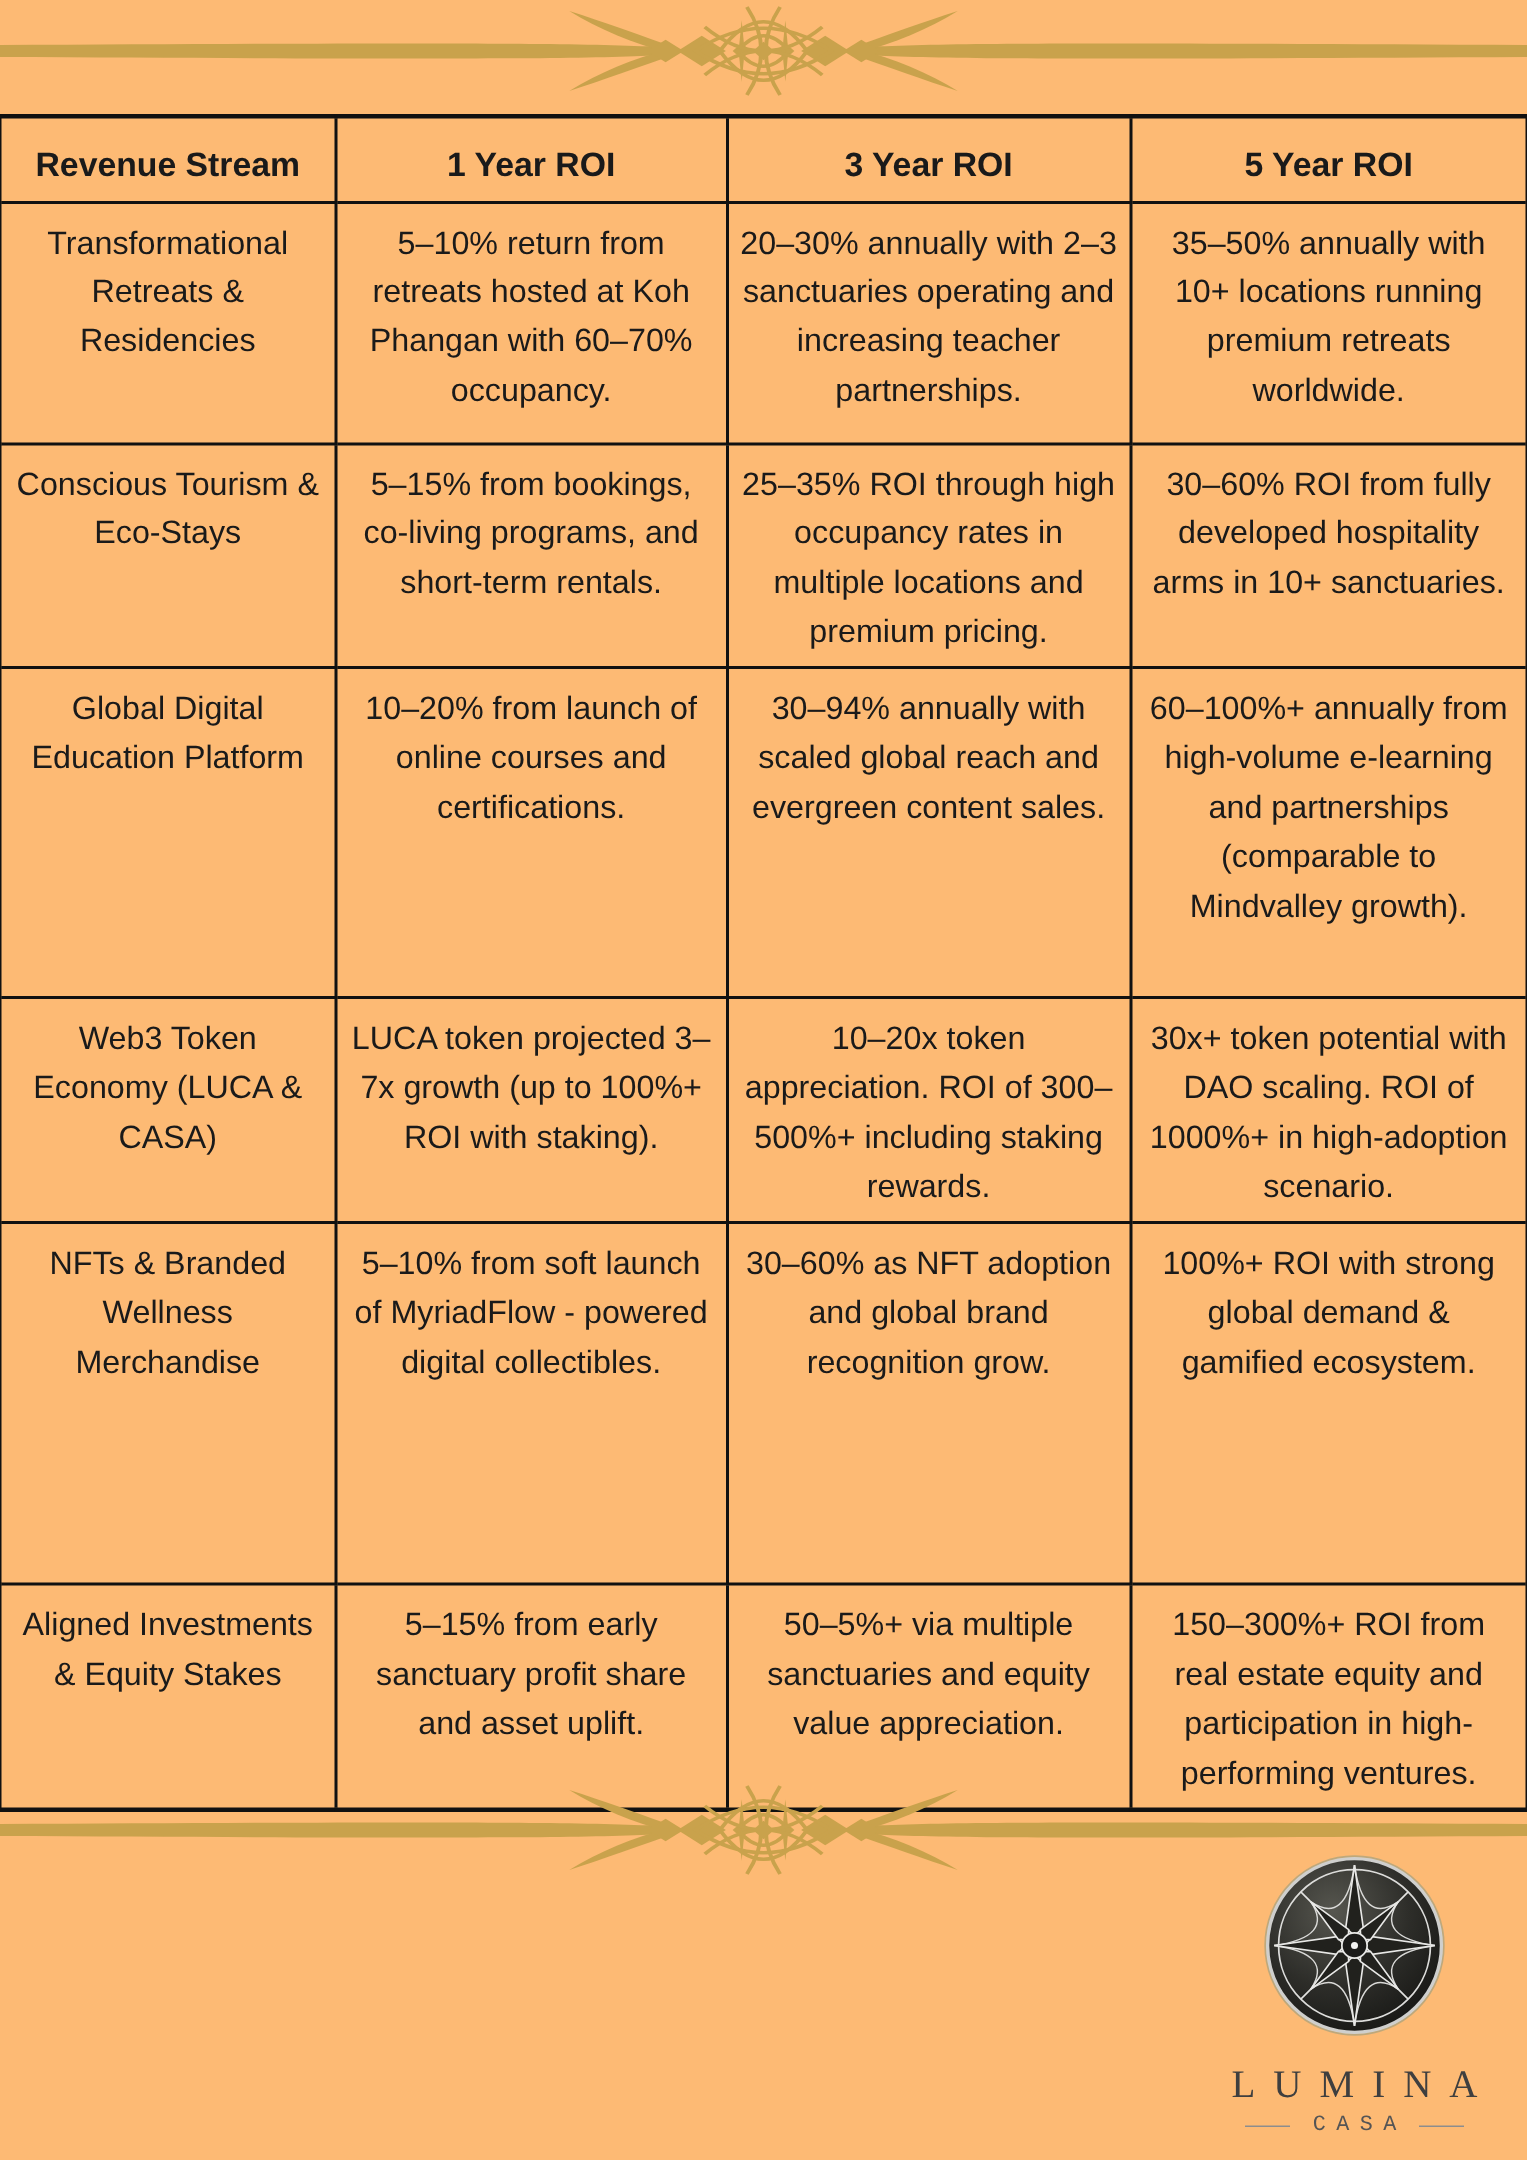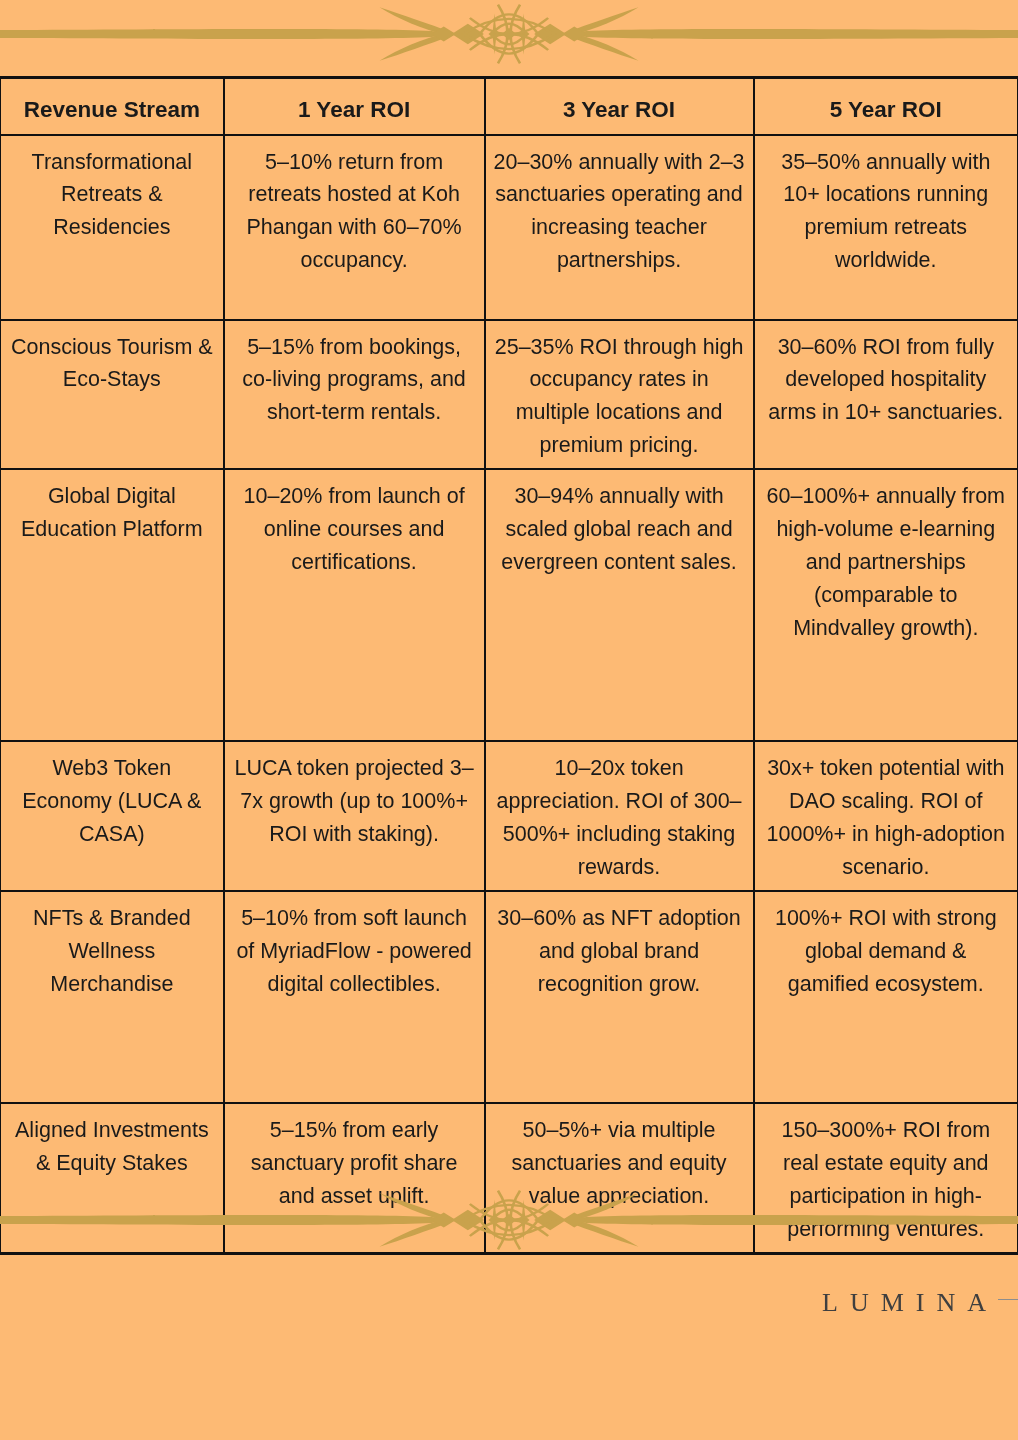--- a/index.html
+++ b/index.html
@@ -35,30 +35,30 @@
   table.roi th{
     font-weight:bold;
     font-size:22.5px;
     padding-top:14px;
   }
   .col-stream{width:22%;}
   .col-y1{width:25.6%;}
   .col-y3{width:26.4%;}
   .col-y5{width:26%;}
   tr.hdr{height:57px;}
-  tr.r0{height:185px;}
+  tr.r0{height:161px;}
   tr.r1{height:147px;}
-  tr.r2{height:272px;}
+  tr.r2{height:220px;}
   tr.r3{height:150px;border-radius:19px;}
-  tr.r4{height:212px;padding-left:36px;}
+  tr.r4{height:241px;padding-left:36px;}
   tr.r5{height:148px;}
 
   .logo-block{
     position:absolute;left:810px;top:1231px;width:186px;
-    display:flex;align-items:center;
+    display:flex;flex-direction:column;align-items:center;
   }
   .logo-medallion{width:132px;height:132px;}
   .wordmark{
     margin-top:12px;
     font-family:"Liberation Serif", serif;
     font-size:26px;letter-spacing:12px;text-indent:12px;
     color:#3f3f3f;font-weight:400;
   }
   .wordmark-sub{
     margin-top:4px;display:flex;align-items:center;gap:8px;

